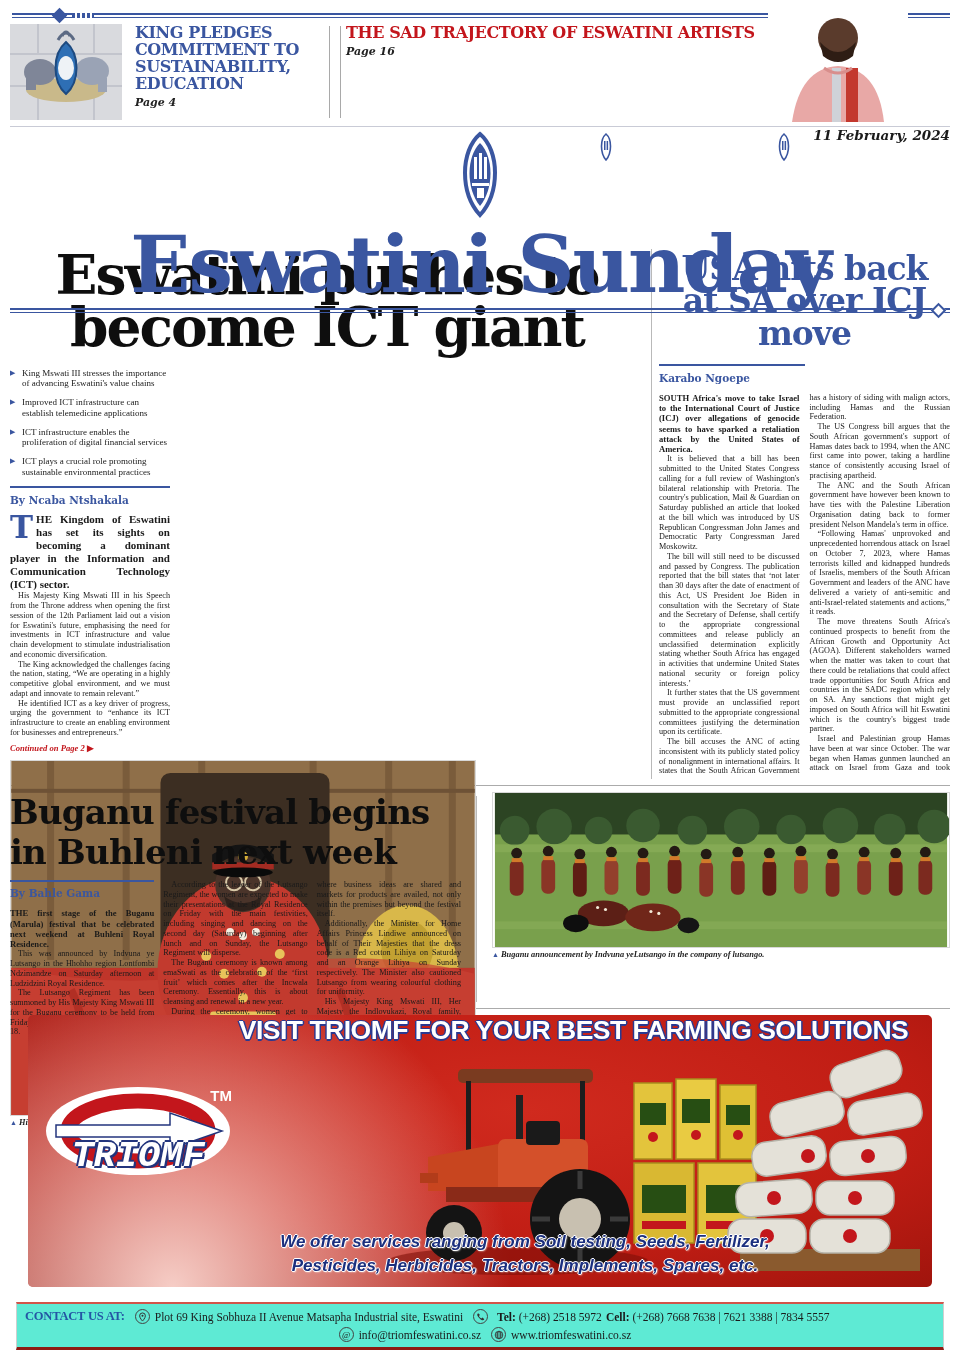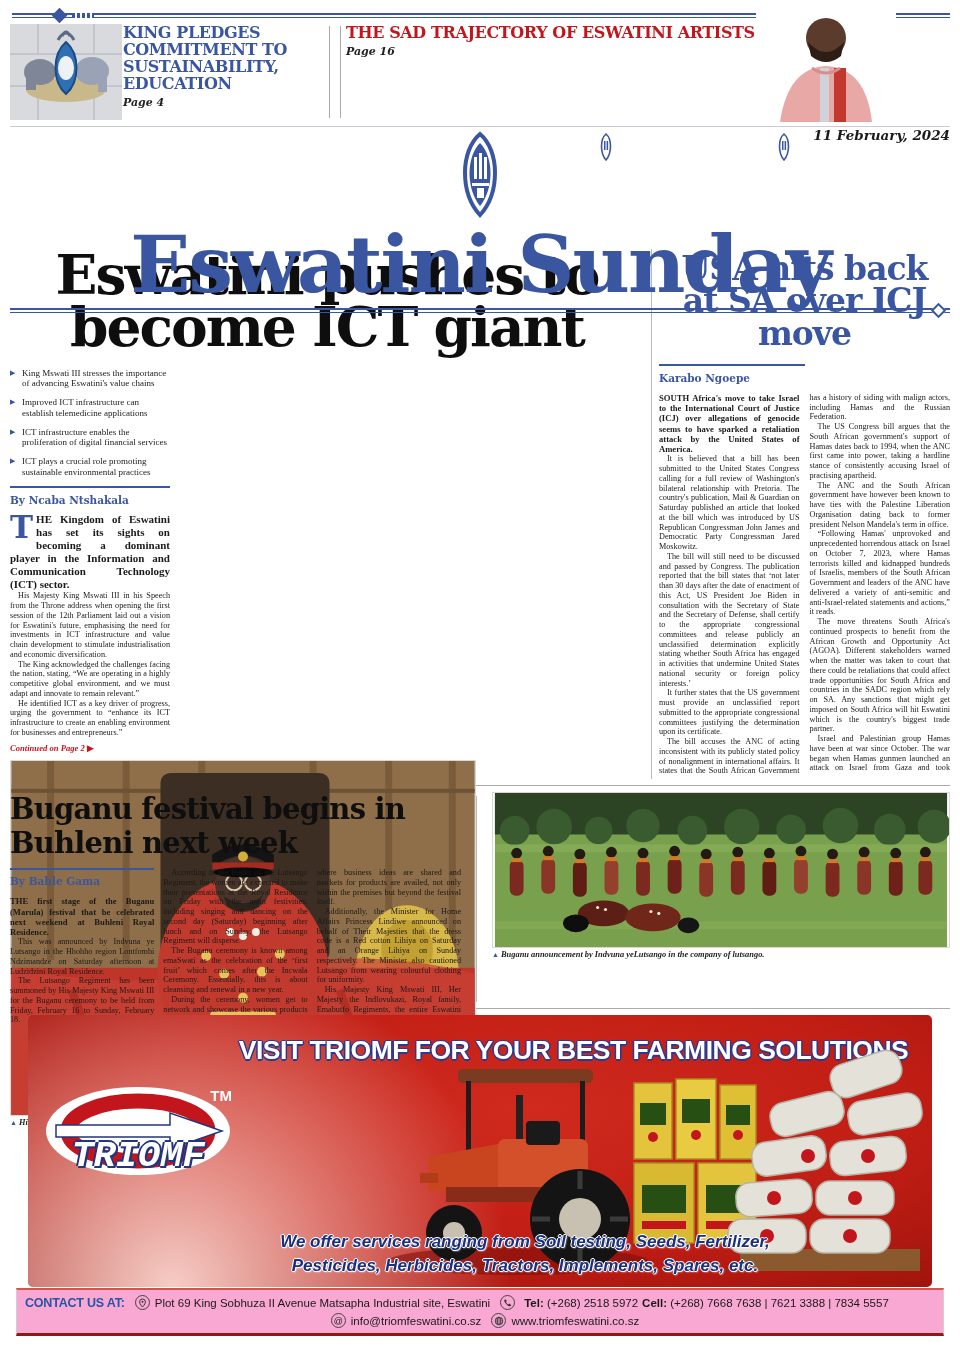--- a/index.html
+++ b/index.html
@@ -7,21 +7,21 @@
   .page {
     width:960px; height:1353px; margin:0 auto; background:#fff;
     font-family:"Liberation Serif", serif; color:#1a1a1a;
     position:relative; overflow:hidden; padding:0 10px;
   }
   
   .top-teasers { position:relative; height:127px; border-bottom:1px solid #c9cbd6; display:flex; padding-top:24px; }
   .spear { position:absolute; left:2px; right:0; top:13px; height:5px; border-top:2px solid #3a56a0; border-bottom:1px solid #3a56a0; }
   .spear .diamond { position:absolute; width:11px; height:11px; background:#3a56a0; transform:rotate(45deg); top:-5px; left:42px; }
   .spear .notch { position:absolute; left:60px; top:-2px; width:22px; height:5px; background:repeating-linear-gradient(90deg,#3a56a0 0 3px,#fff 3px 5px); }
-  .teaser { display:flex; gap:1px; align-items:flex-start; }
+  .teaser { display:flex; gap:13px; align-items:flex-start; }
   .t1 { width:314px; } .t2 { width:312px; } .t3 { flex:1; }
   .vrule { width:1px; background:#a9a9a9; margin:2px 5px 8px 5px; }
   .teaser-photo { flex:none; position:relative; }
   .teaser-photo svg { display:block; }
   .teaser-title { margin:0; font-family:"DejaVu Serif", serif; font-weight:bold; font-size:16px; line-height:1.07; letter-spacing:-0.4px; }
   .t1 .teaser-title { color:#3a56a0; }
   .t2 .teaser-title { color:#141414; }
   .t3 .teaser-title { color:#c3161c; }
   .page-ref { font-family:"DejaVu Serif", serif; font-style:italic; font-weight:bold; font-size:11px; margin-top:4px; color:#222; }
   .raise { margin-top:-14px; }
@@ -59,43 +59,43 @@
   .usa-story { flex:1; }
   .usa-headline { margin:8px 4px 14px; text-align:center; font-family:"DejaVu Serif", serif; font-weight:bold; color:#3a56a0; font-size:33px; line-height:0.98; letter-spacing:-1px; }
   .usa-byline-block { width:146px; }
   .cols { font-size:8.2px; line-height:1.19; text-align:justify; column-fill:auto; }
   .usa-text { margin-top:9px; column-count:2; column-gap:10px; height:390px; overflow:hidden; }
   .cols p:first-of-type { text-indent:0; font-weight:bold; font-size:8.6px; }
   .section-rule { border:none; border-top:1px solid #ababab; margin:6px 0; }
   
   .buganu { display:flex; gap:8px; height:210px; }
   .buganu-left { width:473px; }
-  .buganu-headline { margin:0 0 8px; font-family:"DejaVu Serif", serif; font-weight:bold; font-size:29px; letter-spacing:-0.8px; color:#0e0e0e; }
+  .buganu-headline { margin:0 0 8px; font-family:"DejaVu Serif", serif; font-weight:bold; font-size:34px; letter-spacing:-0.8px; color:#0e0e0e; }
   .buganu-cols { column-count:3; column-gap:9px; height:168px; overflow:hidden; }
   .byline-block { border-top:2px solid #3a56a0; padding-top:5px; margin-bottom:9px; break-inside:avoid; }
   .buganu-photo svg { display:block; border:1px solid #d8d8d8; }
   
   .ad { position:relative; margin:4px 18px 0; height:272px; border-radius:5px; overflow:hidden;
         background:radial-gradient(ellipse at 55% 35%, #d02a1e 0%, #c01d14 55%, #98120b 100%); }
   .ad-smoke { position:absolute; inset:0; background:radial-gradient(circle at 16% 100%, rgba(255,225,218,0.9), rgba(255,225,218,0) 42%); }
-  .ad-headline { position:absolute; top:20px; left:205px; right:18px; text-align:center;
+  .ad-headline { position:absolute; top:0; left:205px; right:18px; text-align:center;
         font-family:"Liberation Sans", sans-serif; font-weight:bold; font-size:26.5px; letter-spacing:-0.5px; color:#fff;
         text-shadow:1.5px 0 0 #2b3990,-1.5px 0 0 #2b3990,0 1.5px 0 #2b3990,0 -1.5px 0 #2b3990,1px 1px 0 #2b3990; }
   .triomf-logo { position:absolute; left:14px; top:66px; width:192px; height:120px; }
   .triomf-text { position:absolute; left:0; right:0; bottom:24px; text-align:center;
         font-family:Liberation Mono, monospace; font-style:italic; font-weight:bold; font-size:37px; color:#fff;
         text-shadow:2px 0 0 #23357d,-2px 0 0 #23357d,0 2px 0 #23357d,0 -2px 0 #23357d,2px 2px 0 #23357d; }
   .tm { position:absolute; right:2px; top:6px; font-family:"Liberation Sans", sans-serif; font-size:15px; color:#fff; font-weight:bold; }
   .ad-art { position:absolute; }
   .ad-services { position:absolute; left:235px; right:145px; bottom:8px; text-align:center;
         font-family:"Liberation Sans", sans-serif; font-weight:bold; font-style:italic; font-size:17px; line-height:1.45; color:#1b2f7e;
         text-shadow:1px 0 0 #fff,-1px 0 0 #fff,0 1px 0 #fff,0 -1px 0 #fff,1px 1px 2px #fff; }
   
-  .contact-bar { margin:1px 6px 0; border:1px solid #cfcfcf; border-top:2px solid #d2544a; border-bottom:3px solid #8e1b12;
-        padding:5px 8px 5px; font-family:Liberation Sans, sans-serif; font-size:11.5px; color:#1a1a1a; background:#f9a8d4; }
+  .contact-bar { margin:15px 6px 0; border:1px solid #cfcfcf; border-top:2px solid #d2544a; border-bottom:3px solid #8e1b12;
+        padding:5px 8px 5px; font-family:Liberation Serif, serif; font-size:11.5px; color:#1a1a1a; background:#5eead4; }
   .contact-row { display:flex; align-items:center; white-space:nowrap; }
   .contact-row2 { justify-content:center; margin-top:3px; }
   .contact-label { color:#2456a4; font-weight:bold; font-size:12.5px; letter-spacing:-0.2px; }
   .seg-label { font-weight:bold; margin-left:4px; }
   .icon-circle { display:inline-flex; width:15px; height:15px; border:1.4px solid #444; border-radius:50%;
         align-items:center; justify-content:center; margin:0 5px 0 10px; flex:none; font-size:9px; }
   .icon-circle svg { display:block; }
 </style>
 </head>
 <body>

